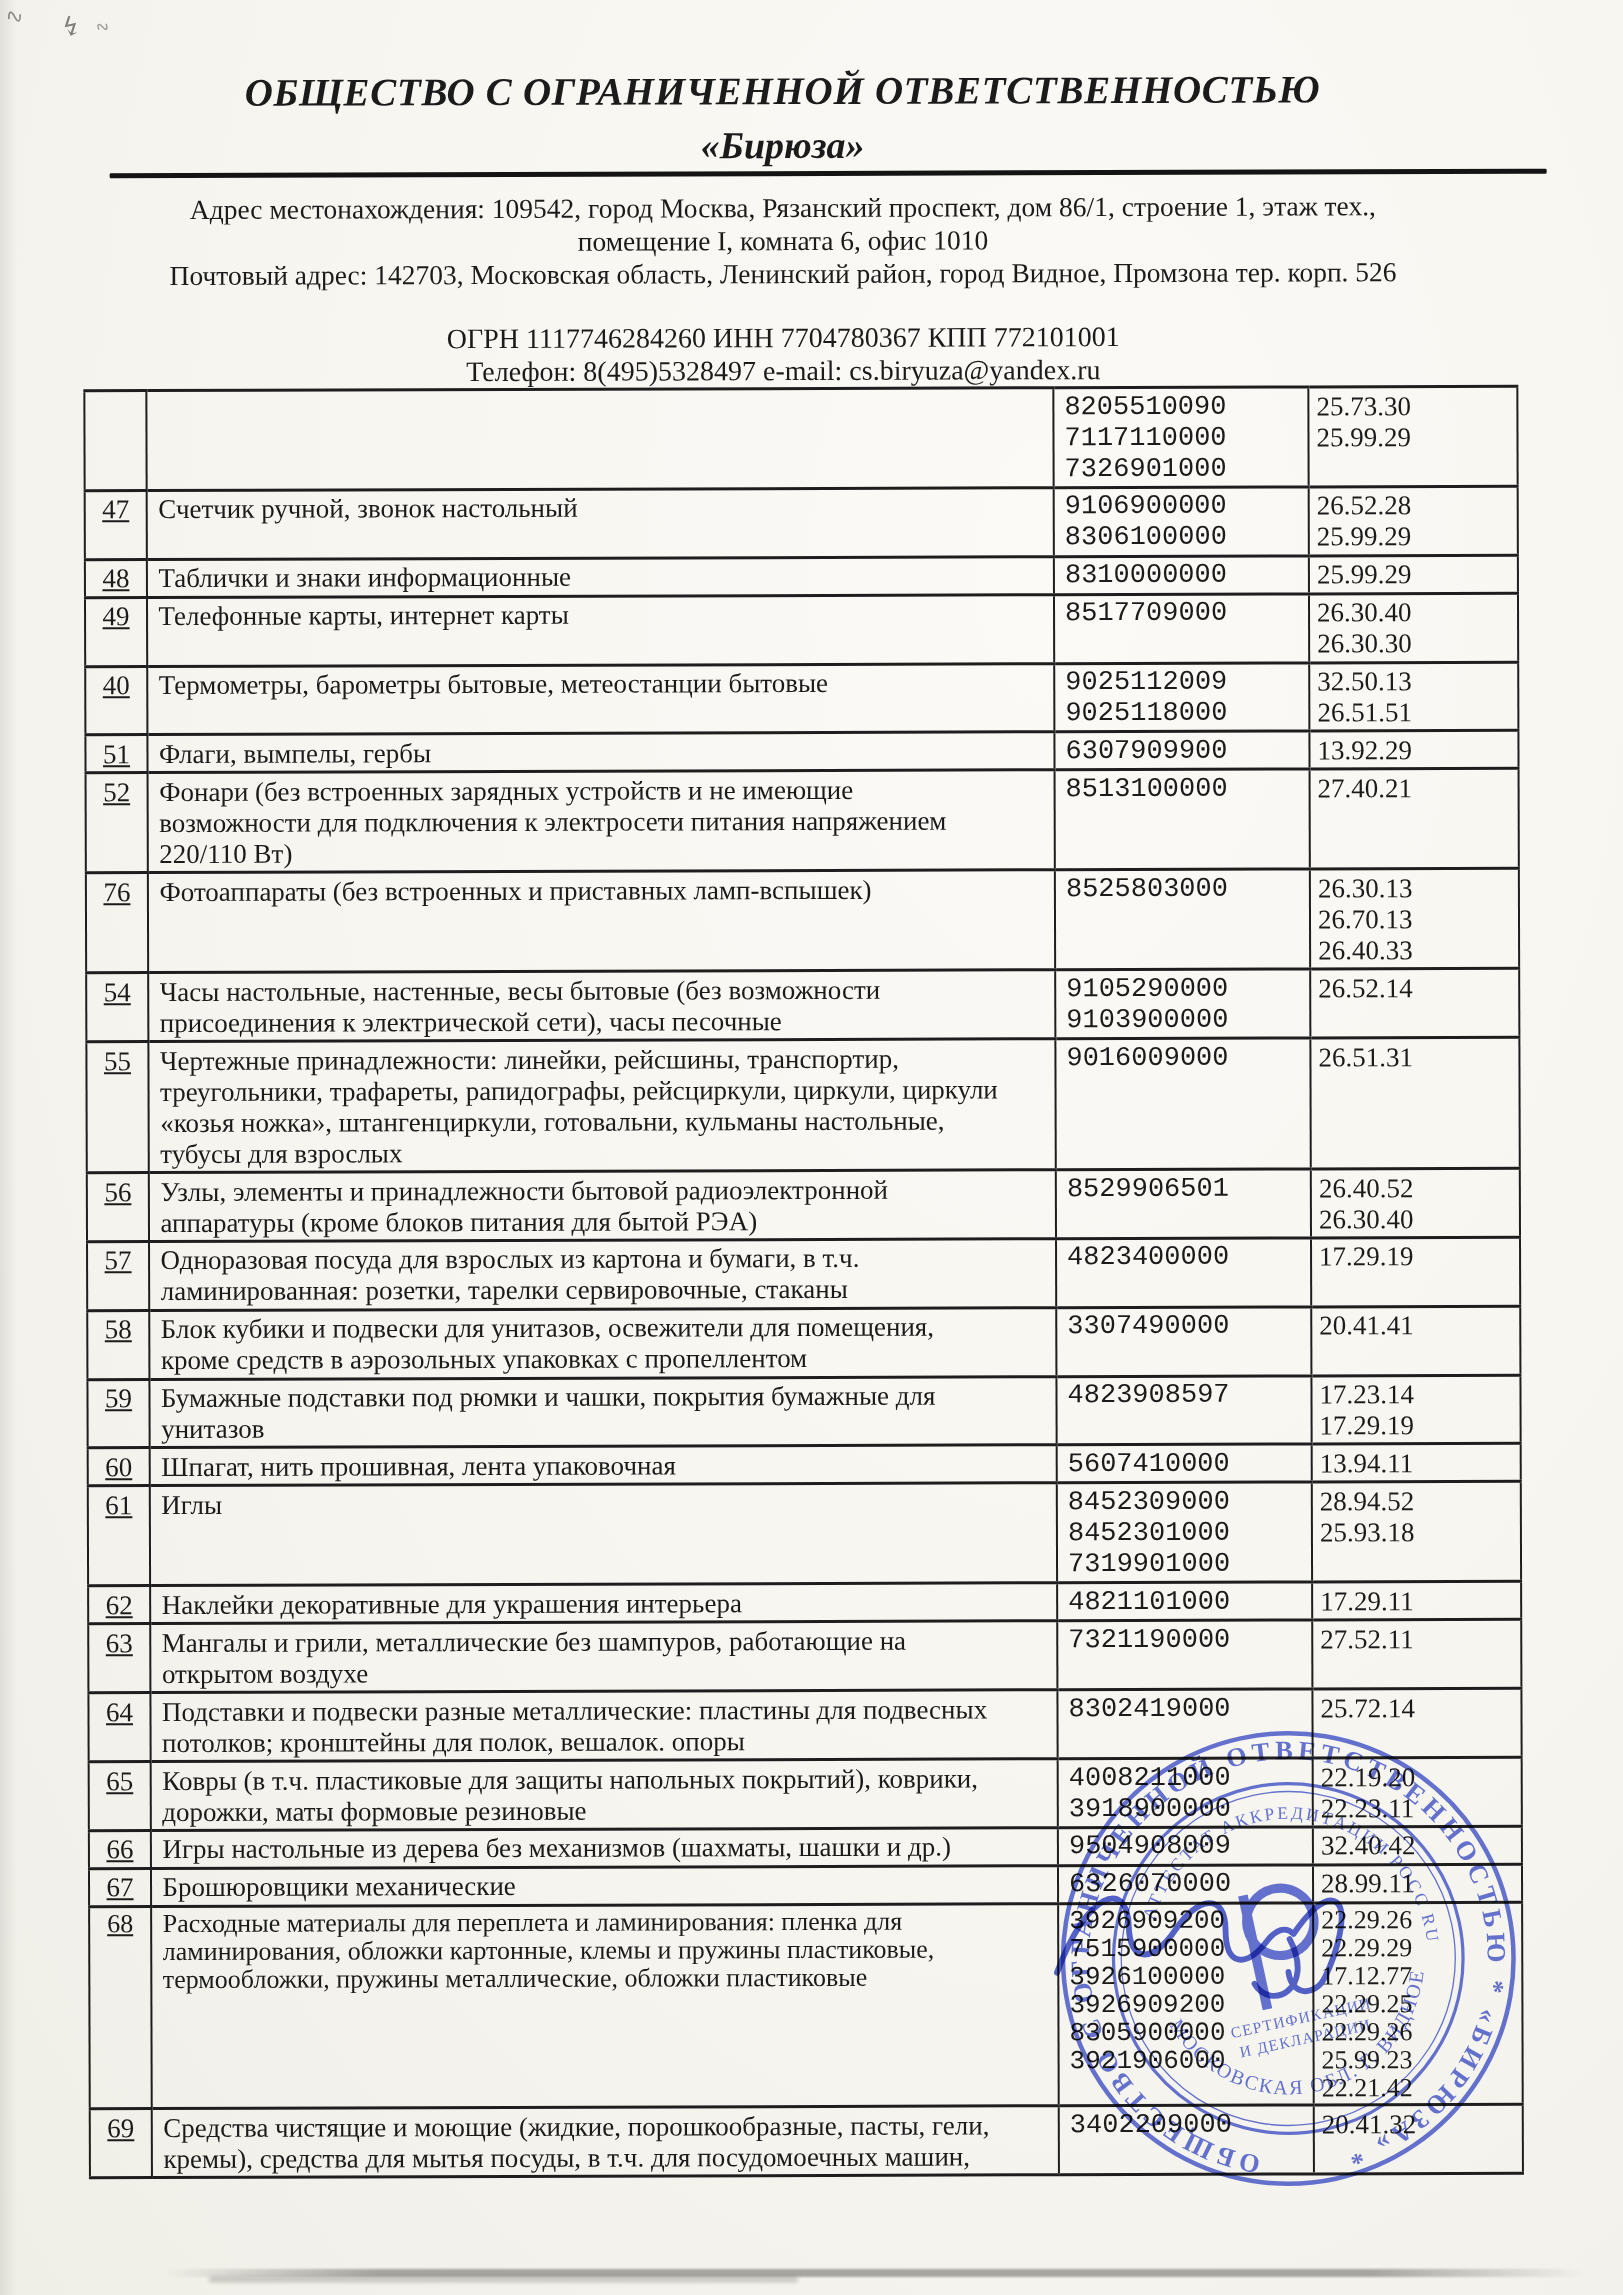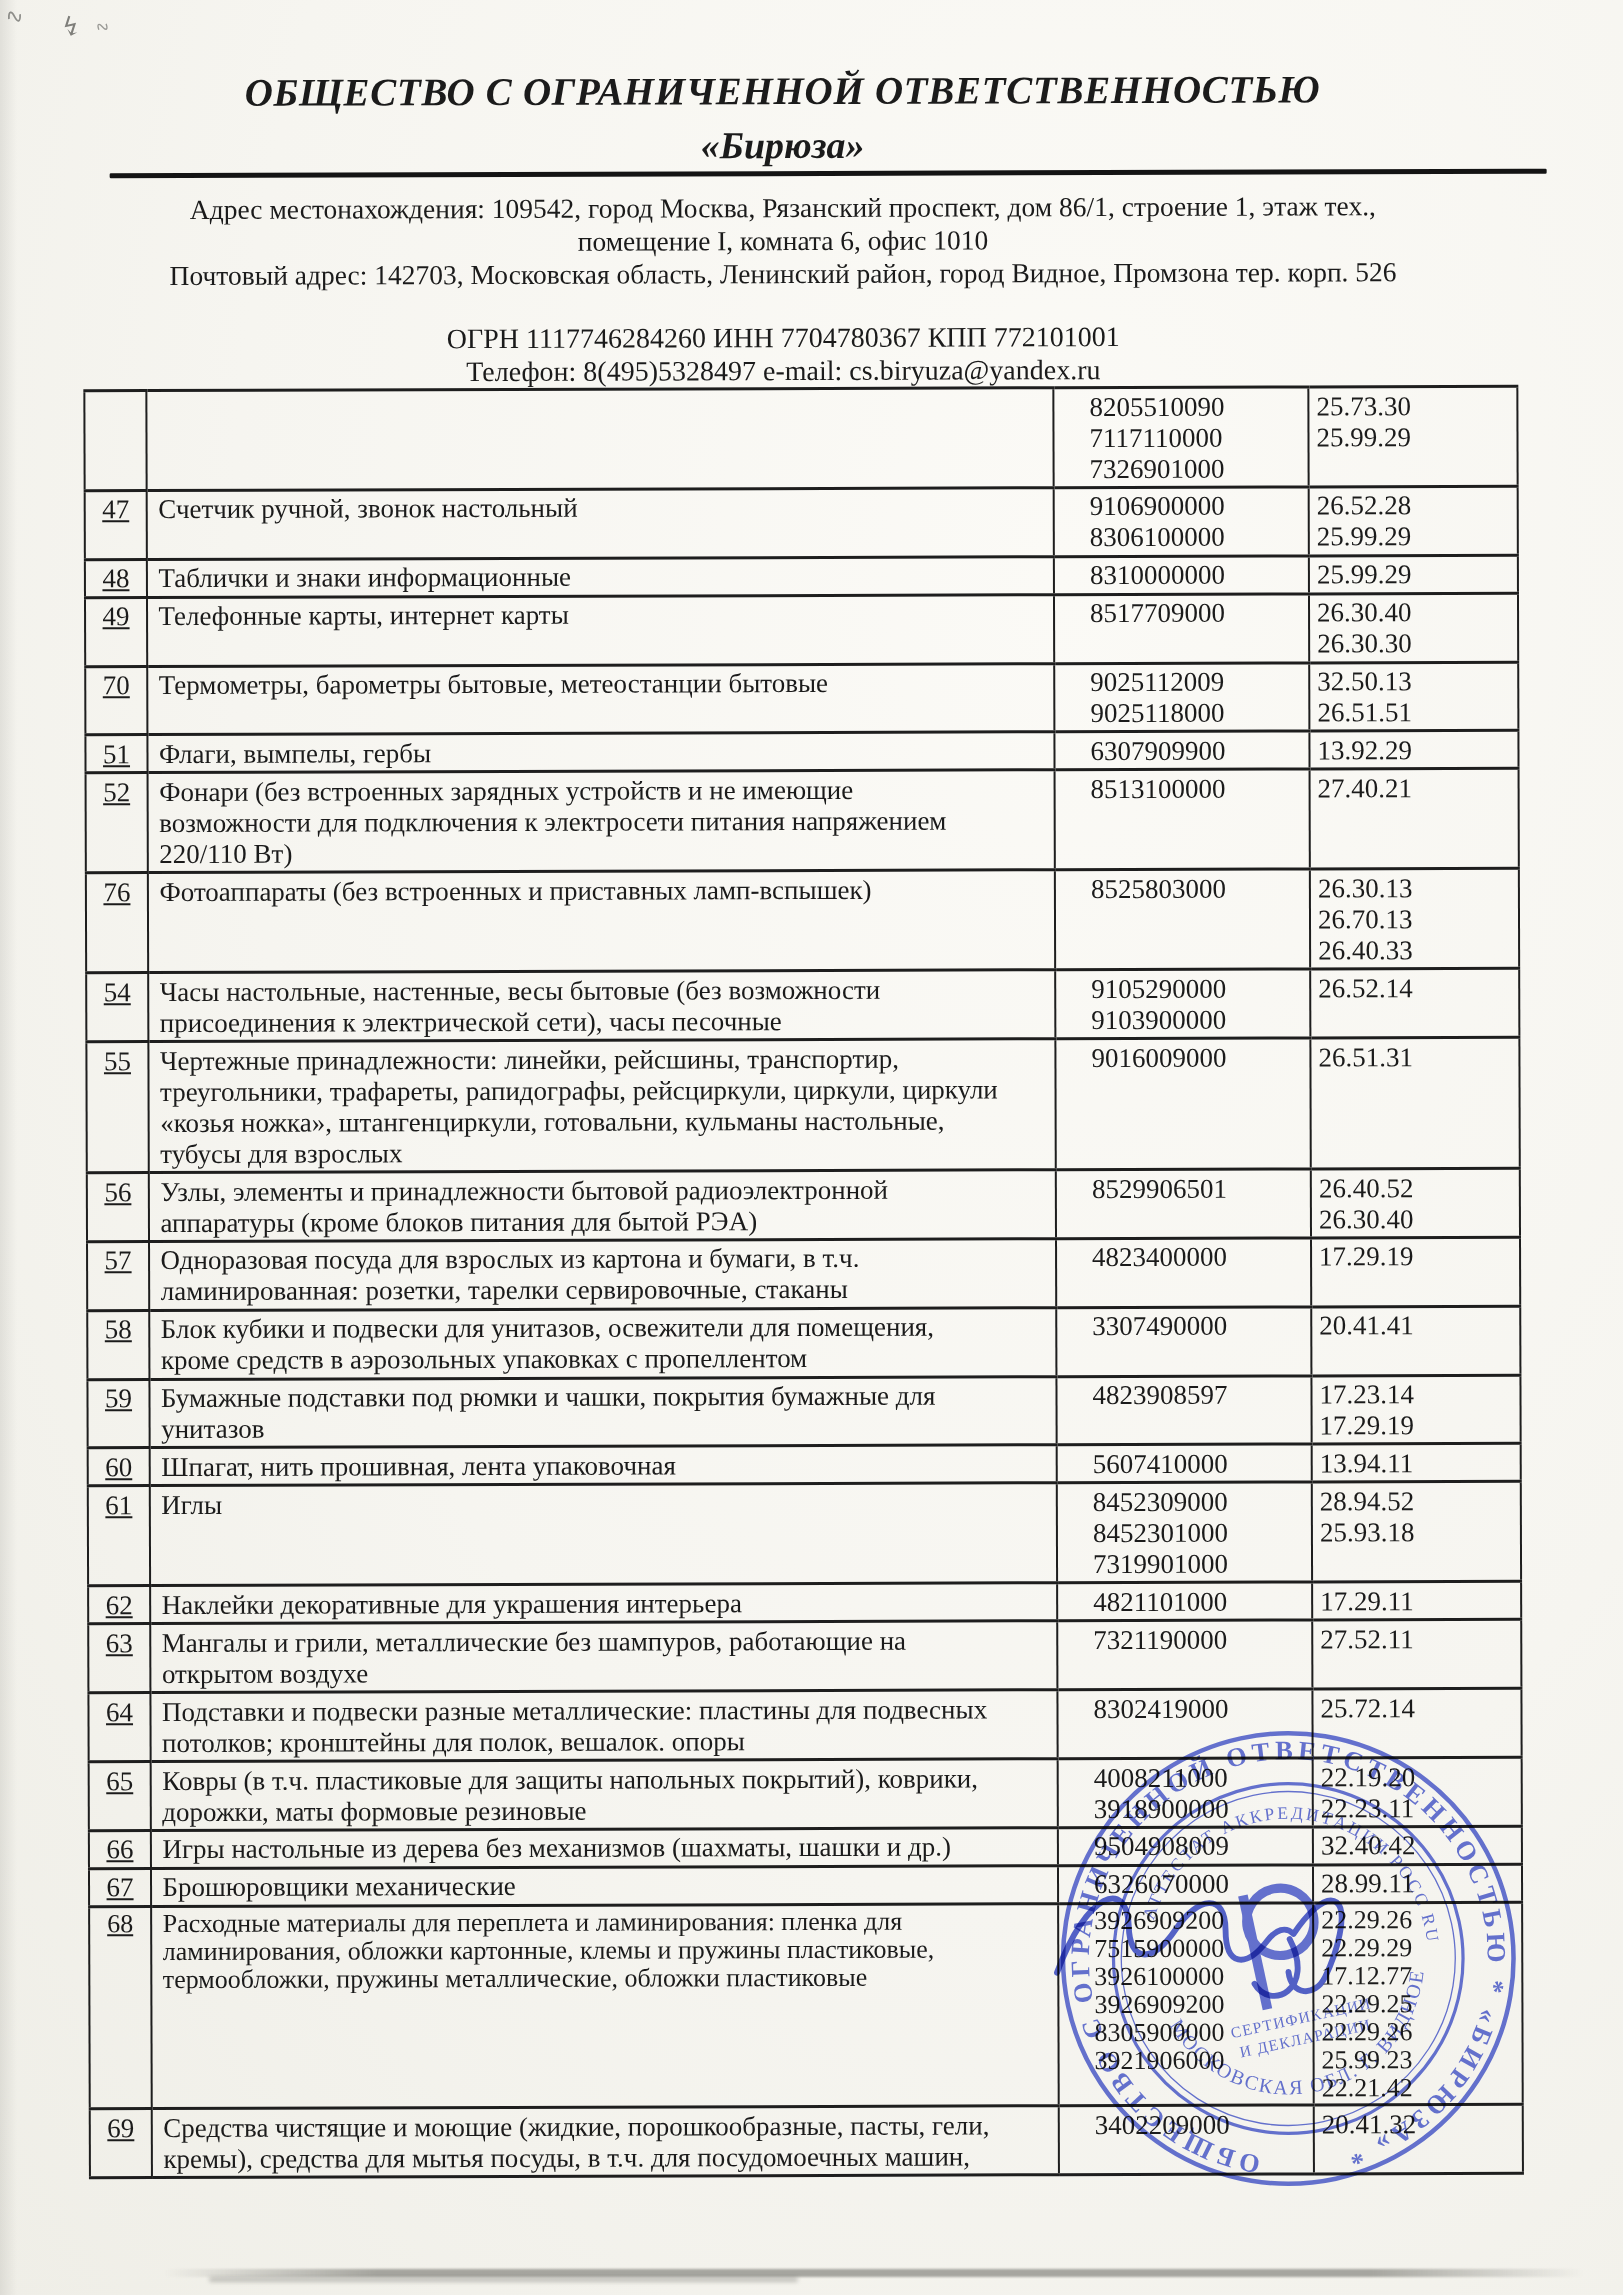--- a/index.html
+++ b/index.html
@@ -22,21 +22,21 @@
   .contact{position:absolute;left:0;top:355px;width:100%;font-size:28px;white-space:nowrap;}
 
   
   table.doc{position:absolute;left:85px;top:387px;width:1434px;border-collapse:collapse;table-layout:fixed;}
   table.doc td{border:2px solid #1e1e1e;border-top-width:3.3px;border-bottom-width:3.3px;
                vertical-align:top;padding:2.6px 0 1.3px 0;}
   .ln{line-height:31px;font-size:27px;white-space:nowrap;}
   tr.tight .ln{line-height:28px;font-size:26px;}
   td.c-num{text-align:center;text-decoration:underline;}
   td.c-desc .ln{padding-left:10.5px;}
-  td.c-tnved .ln{padding-left:35px;}
+  td.c-tnved .ln{padding-left:10px;font-family:Liberation Mono, monospace;}
   td.c-okved .ln{padding-left:7px;}
 
   
   .stamp{position:absolute;left:1052px;top:1727px;width:466px;height:466px;mix-blend-mode:multiply;opacity:.82;}
   .sig{position:absolute;left:1026px;top:1857px;width:432px;height:170px;mix-blend-mode:multiply;opacity:.88;}
 
   
   .pencil{position:absolute;color:#8f8f8b;font-size:22px;pointer-events:none;}
   .p1{left:7.9px;top:1.3px;transform:rotate(-14deg);}
   .p2{left:63px;top:9.2px;transform:rotate(8deg);color:#7e7e7a;font-size:26px;}
@@ -125,21 +125,21 @@
             <td class="c-tnved">
               <div class="ln">8517709000</div>
             </td>
             <td class="c-okved">
               <div class="ln">26.30.40</div>
               <div class="ln">26.30.30</div>
             </td>
           </tr>
           <tr>
             <td class="c-num">
-              <div class="ln">70</div>
+              <div class="ln">40</div>
             </td>
             <td class="c-desc">
               <div class="ln">Термометры, барометры бытовые, метеостанции бытовые</div>
             </td>
             <td class="c-tnved">
               <div class="ln">9025112009</div>
               <div class="ln">9025118000</div>
             </td>
             <td class="c-okved">
               <div class="ln">32.50.13</div>

